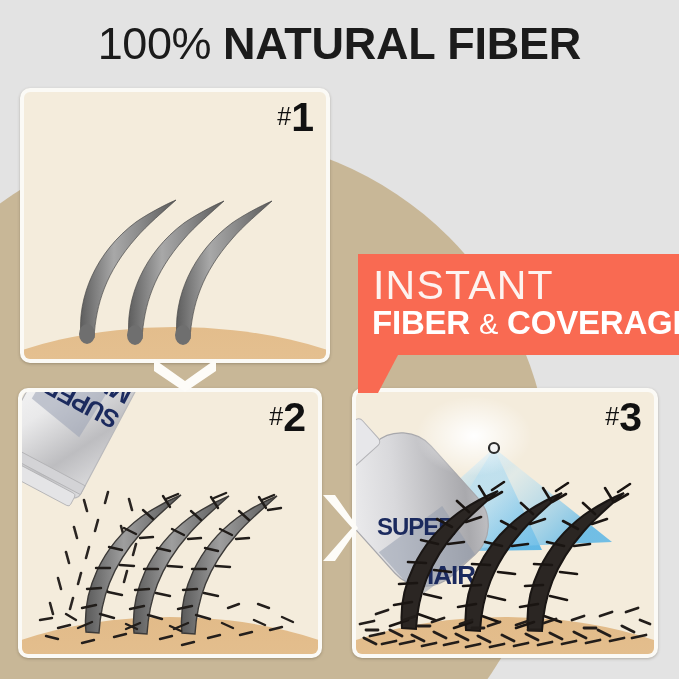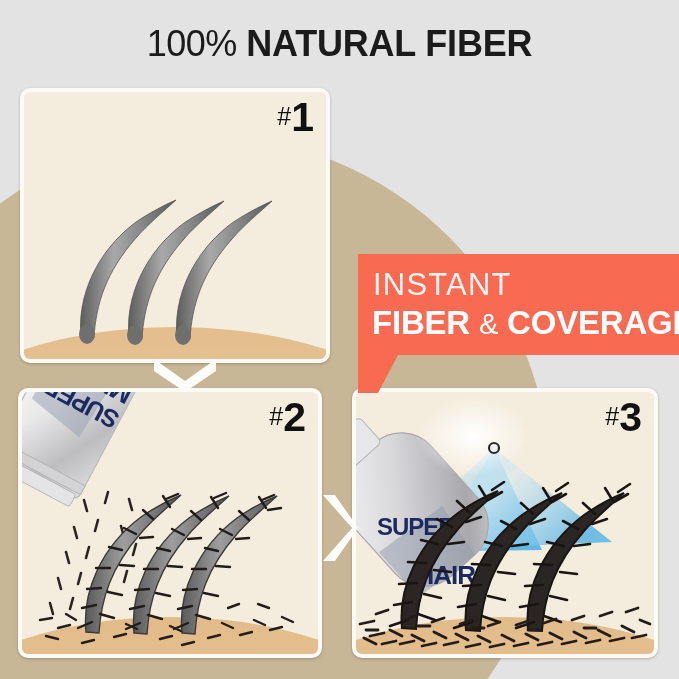--- a/index.html
+++ b/index.html
@@ -17,21 +17,21 @@
     left:-140px; top:136px;
     width:690px;height:690px;
     border-radius:50%;
     background:#c8b797;
   }
 
   
   .title{
     position:absolute;left:0;top:21px;width:679px;
     text-align:center;
-    font-size:36px;line-height:46px;
+    font-size:45px;line-height:46px;
     color:#1b1b1b;
     letter-spacing:-0.5px;
     white-space:nowrap;
   }
   .title .thin{font-weight:300;}
   .title .bold{font-weight:700;letter-spacing:-0.2px;}
 
   
   .panel{
     position:absolute;
@@ -71,21 +71,21 @@
     position:absolute;
     left:358px;top:355px;
     width:0;height:0;
     border-left:20px solid #f96a52;
     border-right:20px solid transparent;
     border-top:38px solid #f96a52;
     z-index:20;
   }
   .banner-l1{
     position:absolute;left:15px;top:14px;
-    font-size:31px;font-weight:300;color:#fdf3f0;
+    font-size:41px;font-weight:300;color:#fdf3f0;
     letter-spacing:1.2px;line-height:34px;
   }
   .banner-l2{
     position:absolute;left:14px;top:50px;
     font-size:33px;font-weight:700;color:#ffffff;
     letter-spacing:-0.2px;line-height:38px;white-space:nowrap;
   }
   .banner-l2 .amp{font-weight:400;font-size:29px;}
 
   

